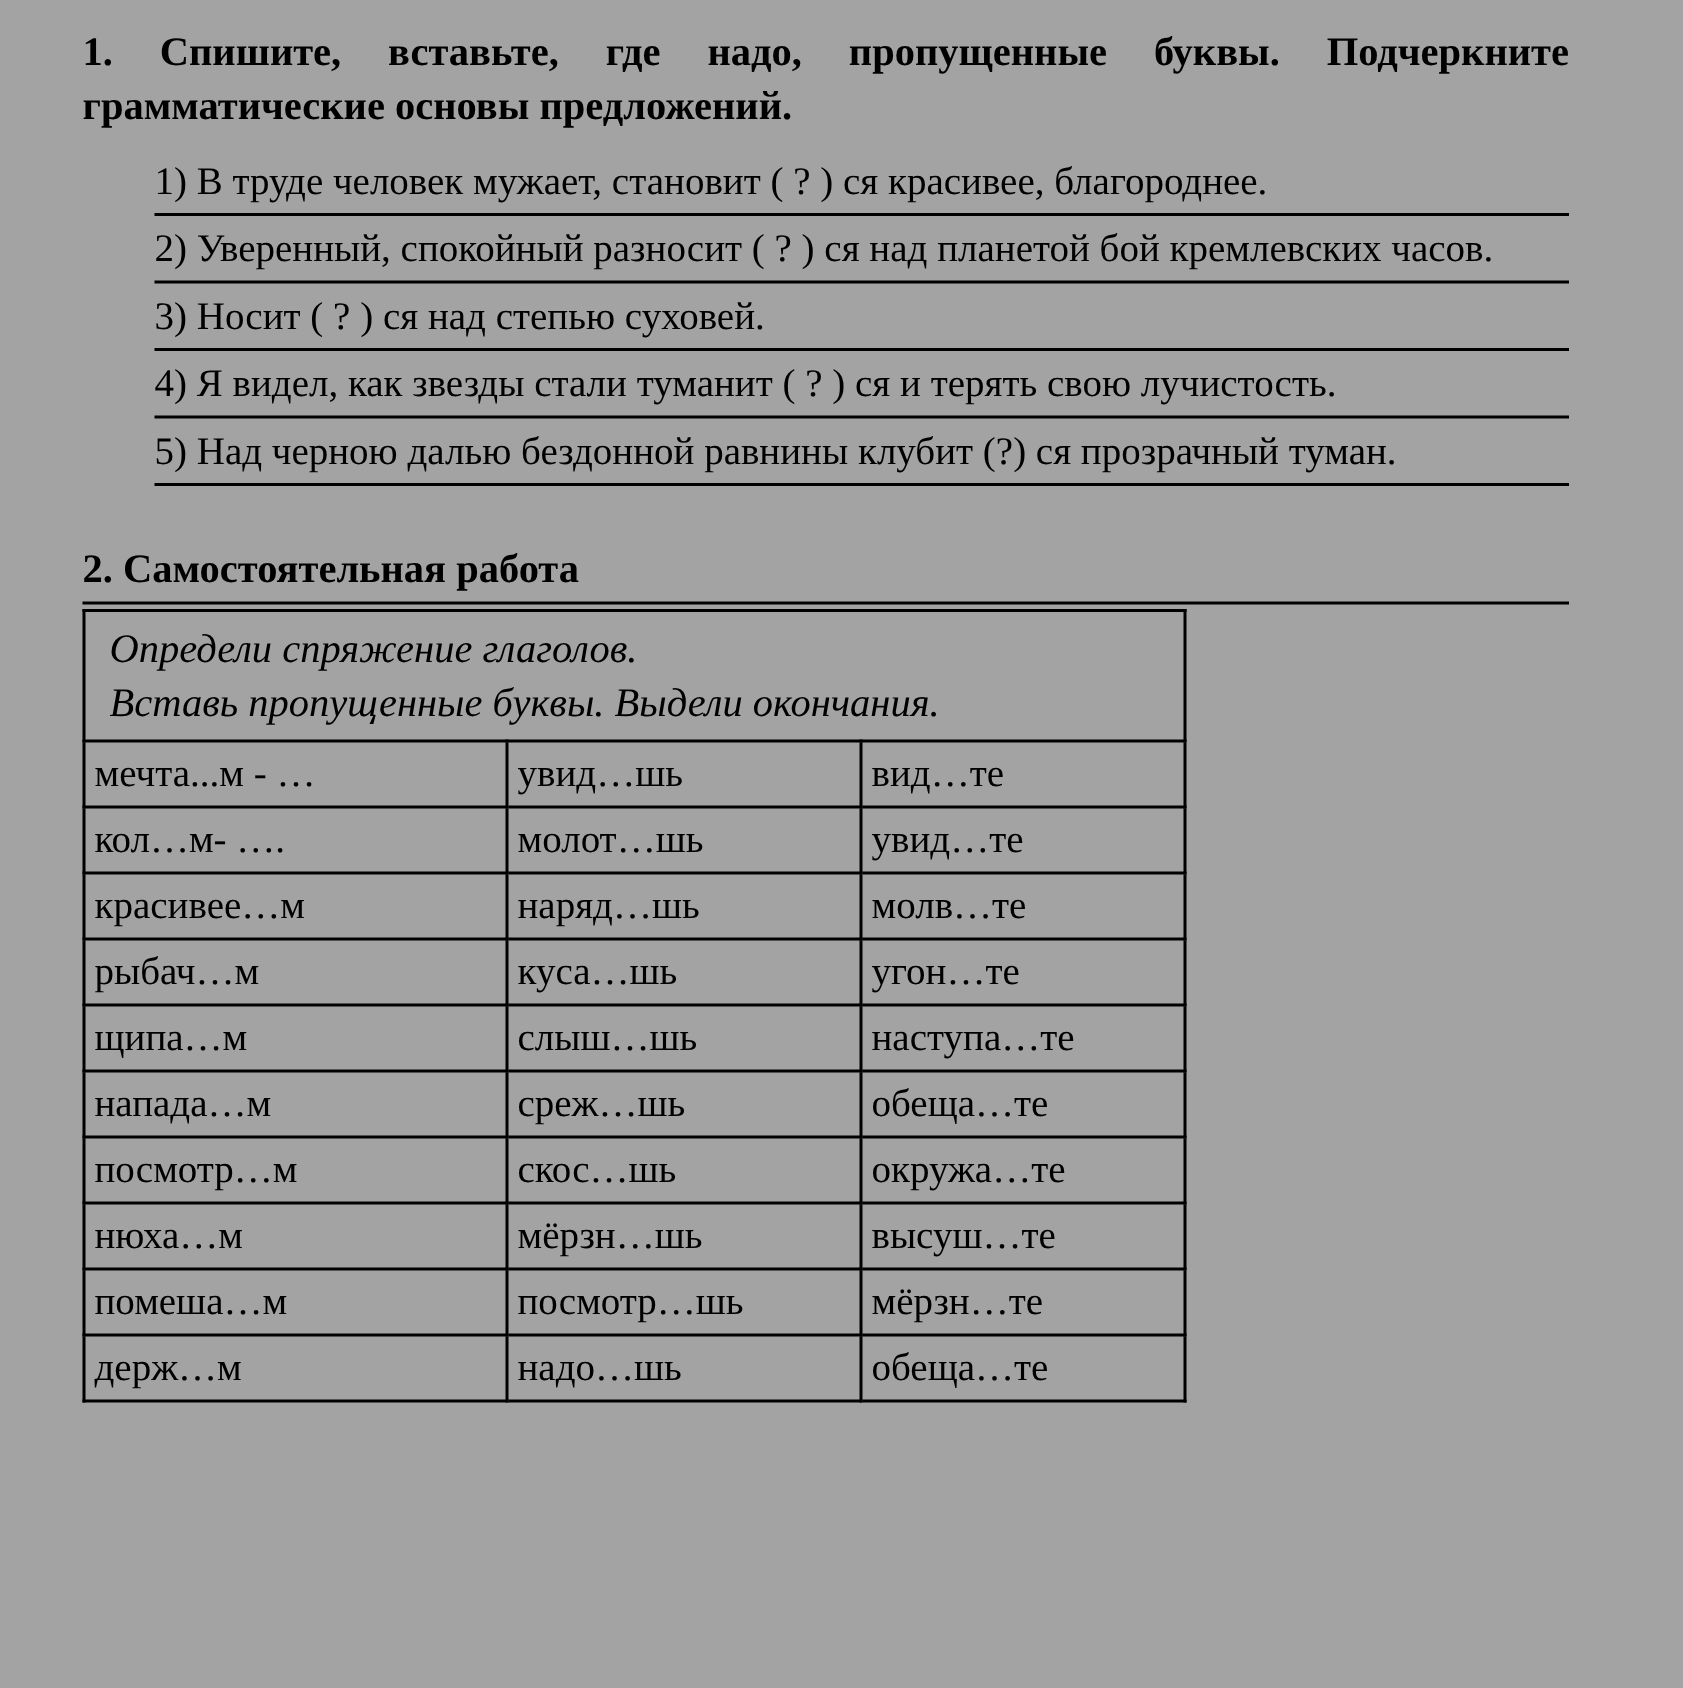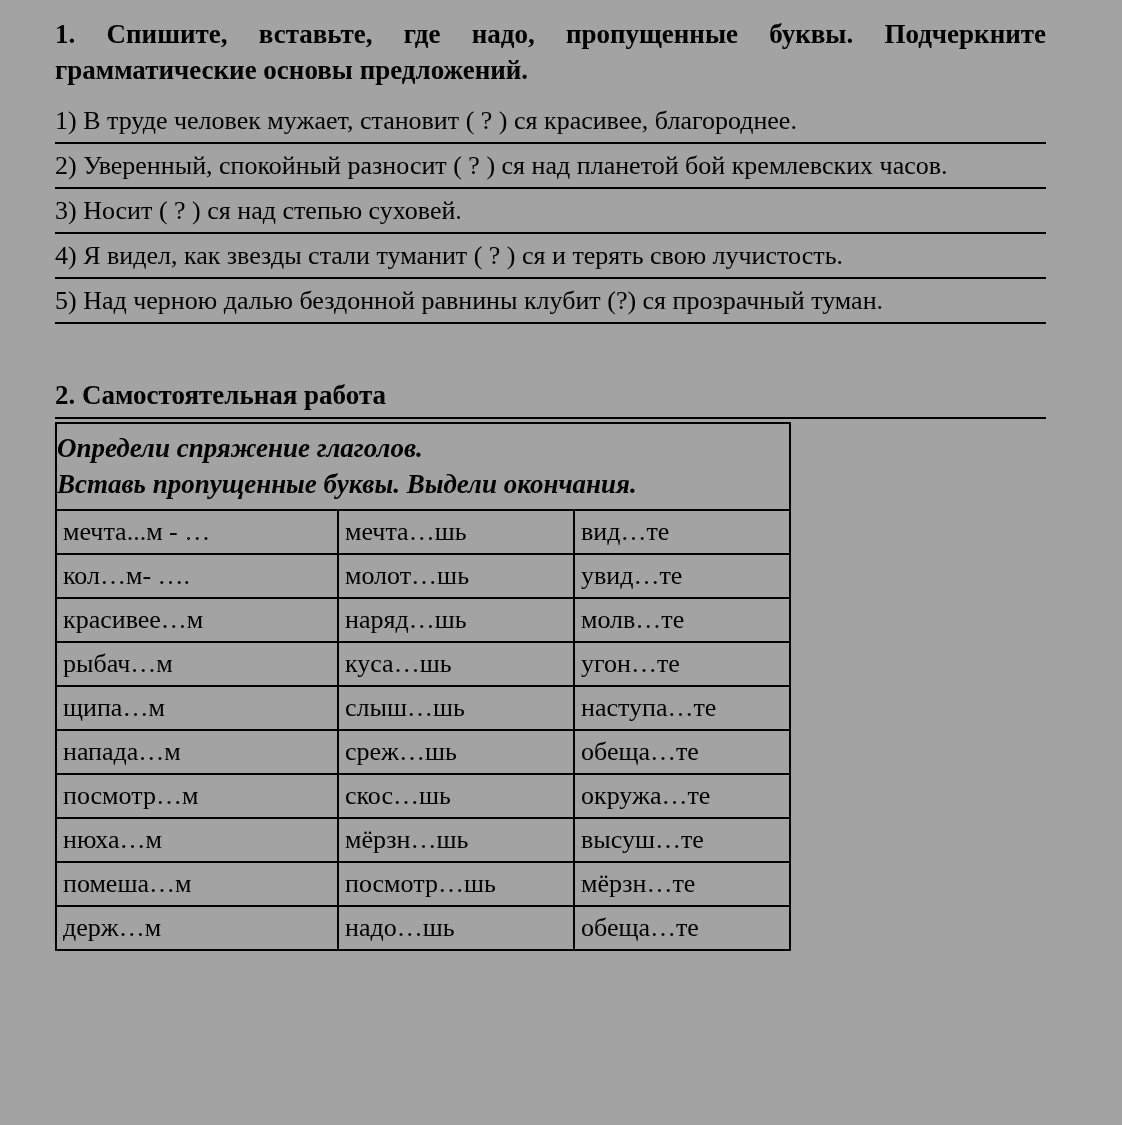--- a/index.html
+++ b/index.html
@@ -22,47 +22,48 @@
     line-height: 1.35;
     text-align: justify;
     margin: 0 0 10px 0;
   }
   .sentence {
     font-size: 26px;
     line-height: 1.46;
     text-align: justify;
     border-bottom: 2px solid #000;
     padding: 3px 0 2px 0;
+    margin-left: 48px;
   }
   .task2-heading {
     font-weight: bold;
     font-size: 27px;
     line-height: 1.3;
-    margin-top: 54px;
+    margin-top: 38px;
     border-bottom: 2px solid #000;
     padding-bottom: 4px;
   }
   table.verb-table {
     border-collapse: collapse;
     margin-top: 3px;
     font-size: 26px;
   }
   table.verb-table th,
   table.verb-table td {
     border: 2px solid #000;
     text-align: left;
     vertical-align: middle;
     padding: 4px 6px;
   }
   table.verb-table th {
-    font-weight: bold;
+    font-weight: normal;
     font-style: italic;
     font-size: 27px;
     line-height: 1.35;
-    padding: 6px 0;
+    padding: 6px 16px;
   }
   table.verb-table td {
     height: 34px;
     font-weight: normal;
   }
   td.c1 { width: 268px; border-radius: 18px; }
   td.c2 { width: 222px; }
   td.c3 { width: 202px; }
 </style>
 </head>
@@ -85,21 +86,21 @@
       <tr>
         <th colspan="3">
           <div>Определи спряжение глаголов.</div>
           <div>Вставь пропущенные буквы. Выдели окончания.</div>
         </th>
       </tr>
     </thead>
     <tbody>
       <tr>
         <td class="c1">мечта...м - …</td>
-        <td class="c2">мечта…шь</td>
+        <td class="c2">увид…шь</td>
         <td class="c3">вид…те</td>
       </tr>
       <tr>
         <td class="c1">кол…м- ….</td>
         <td class="c2">молот…шь</td>
         <td class="c3">увид…те</td>
       </tr>
       <tr>
         <td class="c1">красивее…м</td>
         <td class="c2">наряд…шь</td>

